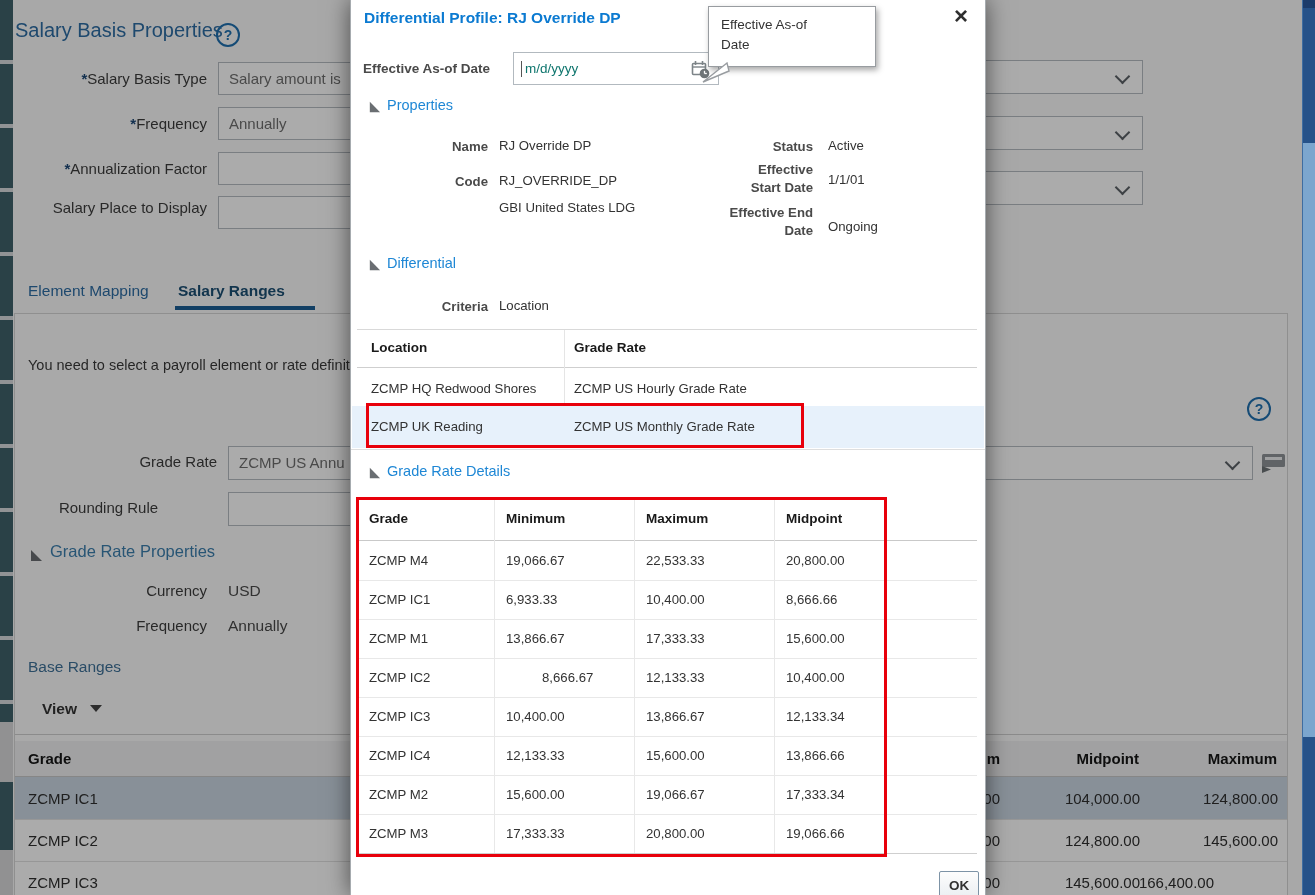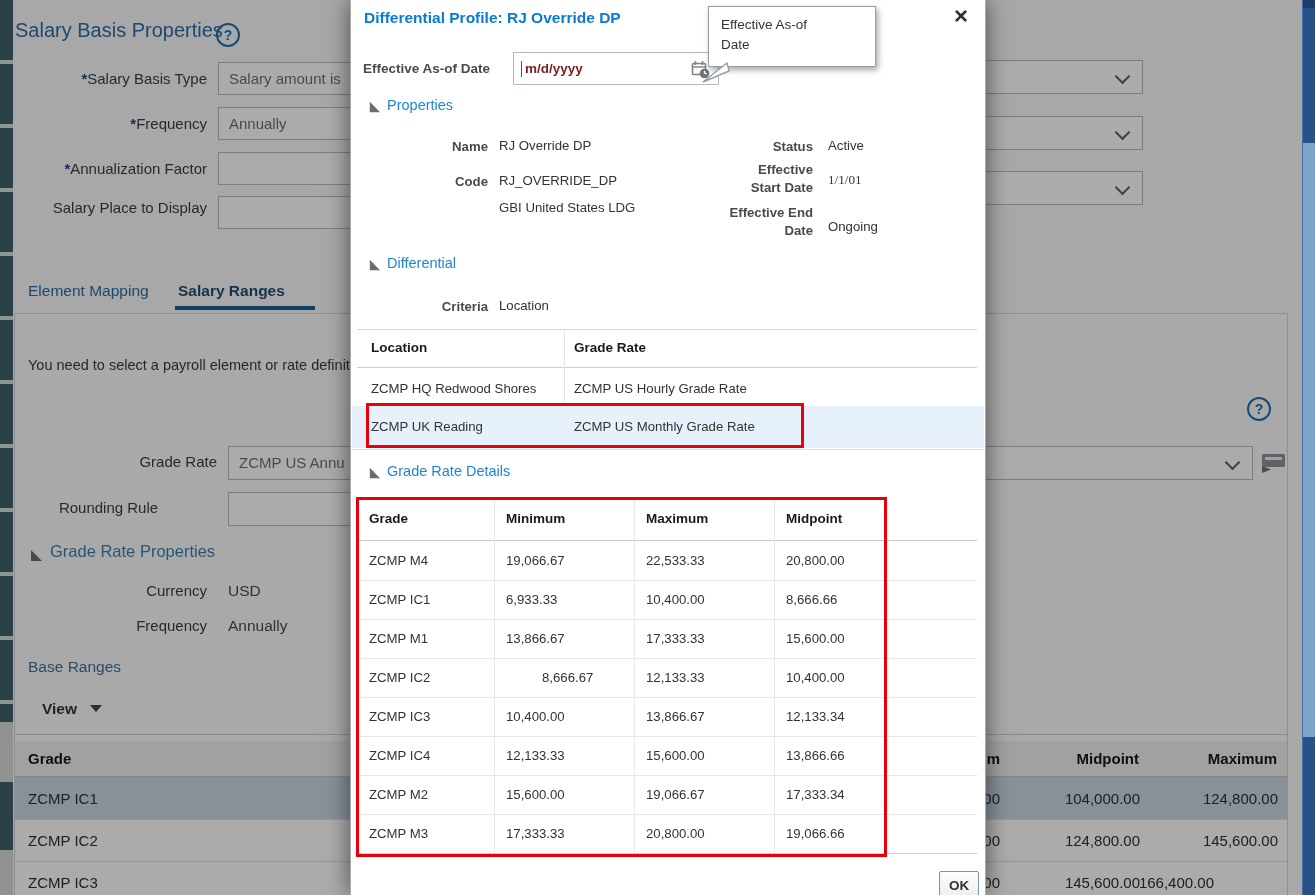--- a/index.html
+++ b/index.html
@@ -170,21 +170,21 @@
   </div>
 
   <div id="modal">
 
     <div class="abs" style="left:13px;top:9px;font-size:15.5px;font-weight:bold;color:#0b7ad1;">Differential Profile: RJ Override DP</div>
     <div class="abs" style="left:598px;top:2px;width:24px;height:26px;font-size:24px;font-weight:bold;color:#2f2f2f;text-align:center;cursor:pointer;">×</div>
 
     <div class="m-lbl" style="left:12px;top:60px;width:140px;text-align:left;font-size:13.5px;">Effective As-of Date</div>
     <div class="abs" style="left:162px;top:52px;width:206px;height:33px;background:#fff;border:1px solid #b2b9bf;box-sizing:border-box;">
       <span style="position:absolute;left:7px;top:8px;width:1px;height:16px;background:#555;"></span>
-      <span style="position:absolute;left:11px;top:0;line-height:31px;font-size:13.5px;color:#7f1d1d;font-weight:bold;">m/d/yyyy</span>
+      <span style="position:absolute;left:11px;top:0;line-height:31px;font-size:13.5px;color:#0f766e;">m/d/yyyy</span>
       <svg style="position:absolute;right:7px;top:6px;" width="21" height="21" viewBox="0 0 21 21">
         <rect x="2.5" y="4.5" width="13" height="11" rx="1" fill="none" stroke="#7d8488" stroke-width="1.6"></rect>
         <line x1="5.5" y1="2" x2="5.5" y2="6" stroke="#7d8488" stroke-width="1.6"></line>
         <line x1="12.5" y1="2" x2="12.5" y2="6" stroke="#7d8488" stroke-width="1.6"></line>
         <line x1="3" y1="8" x2="15" y2="8" stroke="#7d8488" stroke-width="1.4"></line>
         <circle cx="14.5" cy="14.5" r="4.8" fill="#6e7477"></circle>
         <line x1="14.5" y1="14.5" x2="14.5" y2="11.8" stroke="#fff" stroke-width="1.3"></line>
         <line x1="14.5" y1="14.5" x2="16.8" y2="14.5" stroke="#fff" stroke-width="1.3"></line>
       </svg>
     </div>
@@ -203,21 +203,21 @@
 
     <div class="m-lbl" style="left:0;top:138px;width:137px;">Name</div>
     <div class="m-val" style="left:148px;top:138px;">RJ Override DP</div>
     <div class="m-lbl" style="left:0;top:173px;width:137px;">Code</div>
     <div class="m-val" style="left:148px;top:173px;">RJ_OVERRIDE_DP</div>
     <div class="m-val" style="left:148px;top:200px;text-align:center;">GBI United States LDG</div>
 
     <div class="m-lbl" style="left:370px;top:138px;width:92px;">Status</div>
     <div class="m-val" style="left:477px;top:138px;">Active</div>
     <div class="m-lbl" style="left:396px;top:161px;width:66px;">Effective Start Date</div>
-    <div class="m-val" style="left:477px;top:172px;font-family:Liberation Serif, serif;">1/1/01</div>
+    <div class="m-val" style="left:477px;top:172px;">1/1/01</div>
     <div class="m-lbl" style="left:374px;top:204px;width:88px;">Effective End Date</div>
     <div class="m-val" style="left:477px;top:219px;">Ongoing</div>
 
     <svg class="abs" style="left:16px;top:258px;" width="14" height="14" viewBox="0 0 15 15">
       <polygon points="3,2 3,13 14,13" fill="#6a6e72"></polygon>
     </svg>
     <div class="abs sec-blue" style="left:36px;top:255px;">Differential</div>
 
     <div class="m-lbl" style="left:0;top:298px;width:137px;">Criteria</div>
     <div class="m-val" style="left:148px;top:298px;">Location</div>

